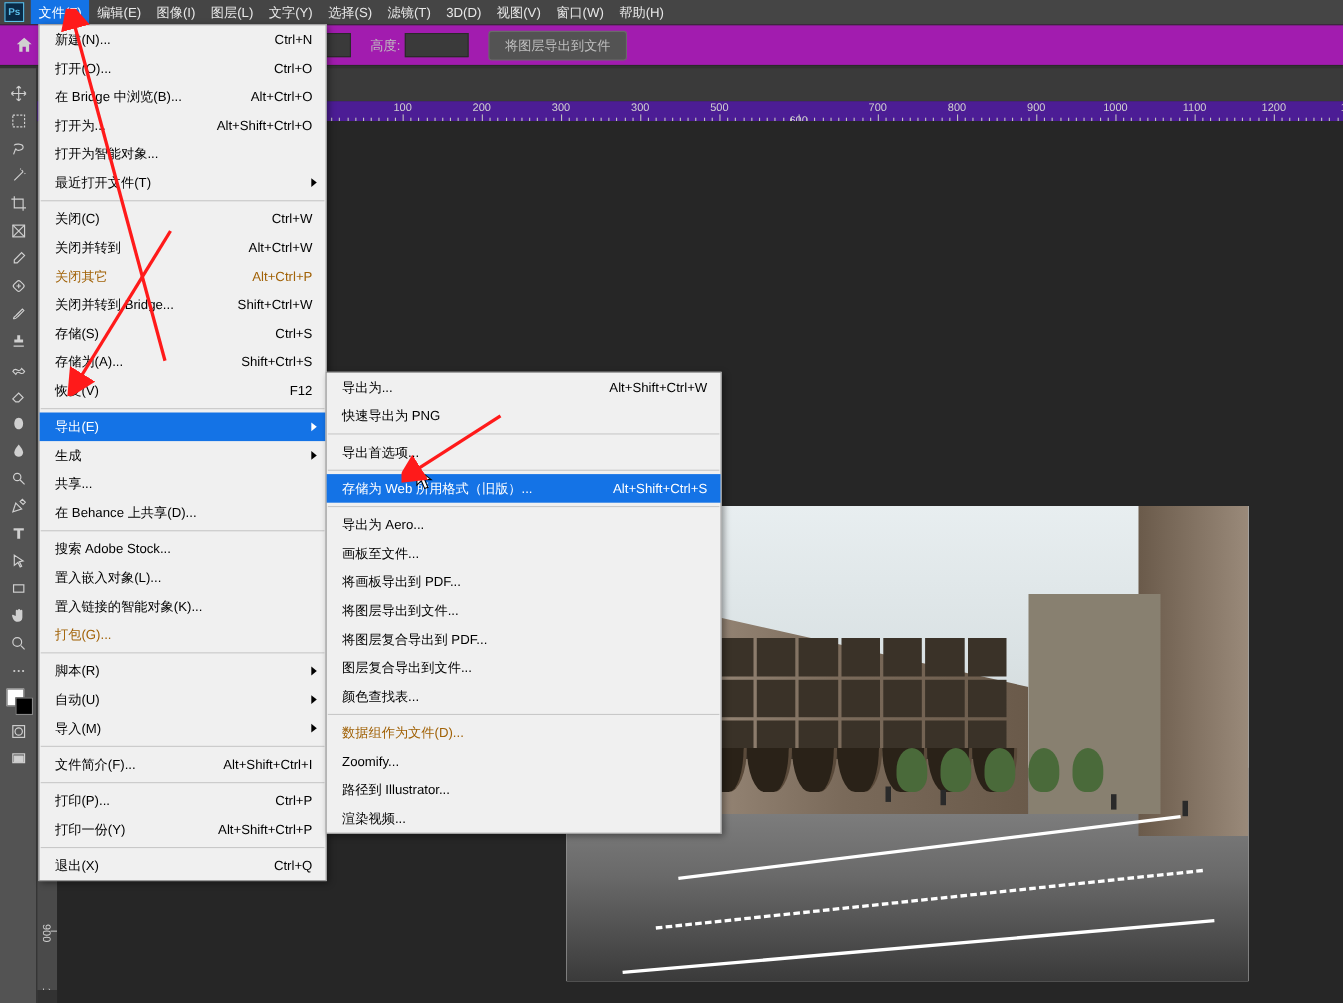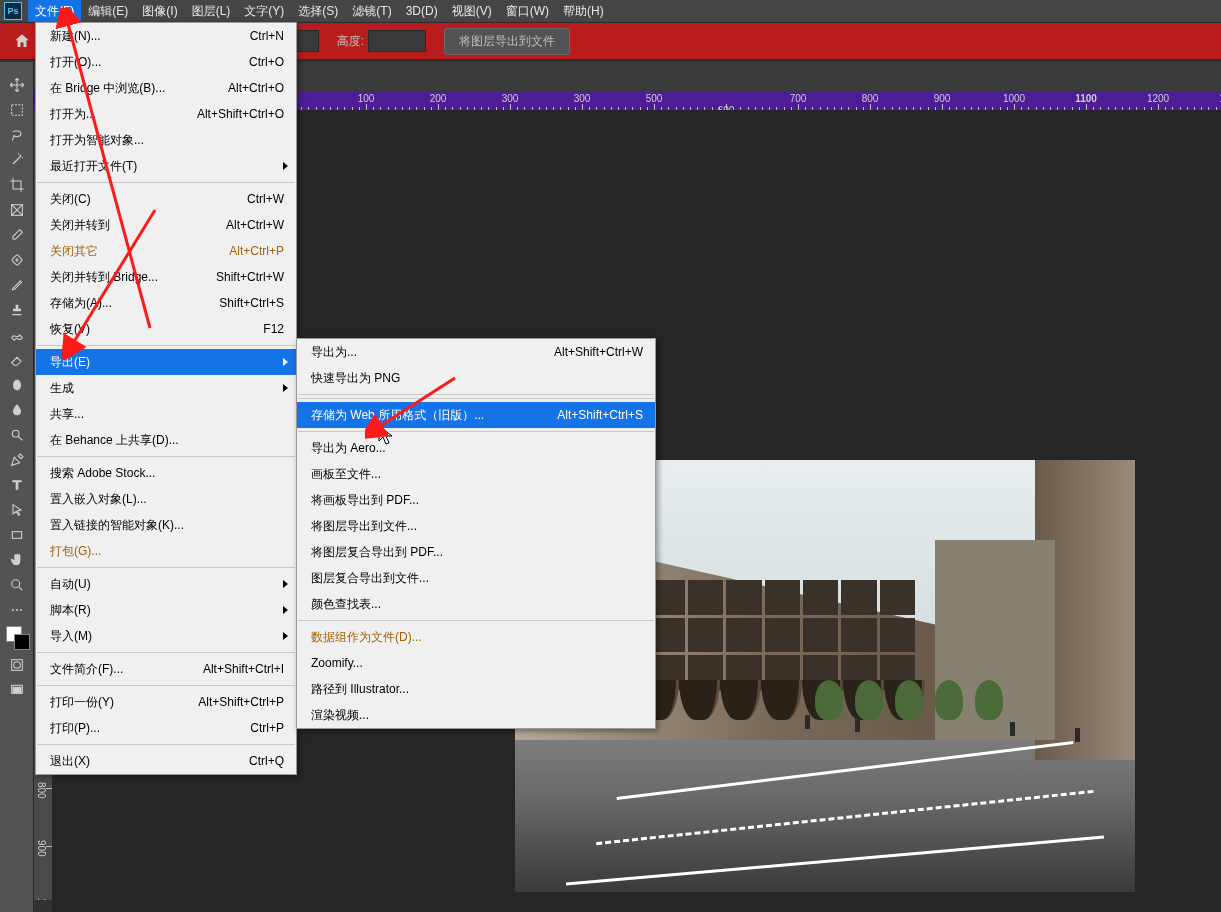--- a/index.html
+++ b/index.html
@@ -1,21 +1,21 @@
 <!DOCTYPE html>
 <html><head>
 <meta charset="utf-8">
 <style>
 html,body{margin:0;padding:0;width:1221px;height:912px;background:#323232;font-family:"Microsoft YaHei","Segoe UI",Arial,sans-serif;font-size:12px;color:#d8d8d8;overflow:hidden;user-select:none}
 .menubar{position:absolute;left:0;top:0;width:1221px;height:22px;background:#454545;display:flex;align-items:center;padding-left:4px;box-sizing:border-box}
 .ps-logo{width:16px;height:16px;background:#0a2b47;border:1px solid #5bbfe9;display:flex;align-items:center;justify-content:center;margin-right:6px}
 .ps-logo::before{content:"Ps";color:#5bbfe9;font-size:9px;font-weight:bold}
 .menubar .mi{padding:3px 7px;cursor:default;color:#e8e8e8;font-size:12px}
 .menubar .mi.active{background:#1473e6;color:#fff}
-.options-bar{position:absolute;left:0;top:22px;width:1221px;height:38px;background:#b91c1c;border-top:1px solid #2a2a2a;border-bottom:1px solid #2a2a2a;display:flex;align-items:center;padding-left:40px;box-sizing:border-box;color:#bfbfbf}
+.options-bar{position:absolute;left:0;top:22px;width:1221px;height:38px;background:#a21caf;border-top:1px solid #2a2a2a;border-bottom:1px solid #2a2a2a;display:flex;align-items:center;padding-left:40px;box-sizing:border-box;color:#bfbfbf}
 .ob-home{position:absolute;left:8px;top:4px;width:28px;height:28px;display:flex;align-items:center;justify-content:center}
 .ob-field{display:flex;align-items:center;margin-right:18px}
 .ob-field .lab{margin-right:4px;font-size:12px;color:#bfbfbf}
 .ob-field .inp{width:56px;height:20px;background:#3a3a3a;border:1px solid #2a2a2a}
 .ob-btn{padding:4px 14px;border:1px solid #6a6a6a;border-radius:3px;color:#bfbfbf;background:#535353;font-size:12px}
 .left-sidebar{position:absolute;left:0;top:62px;width:34px;height:850px;background:#535353;border-right:1px solid #2a2a2a;box-sizing:border-box;padding-top:10px}
 .left-sidebar .tool{width:34px;height:25px;display:flex;align-items:center;justify-content:center;color:#d0d0d0}
 .left-sidebar .tool svg{width:16px;height:16px}
 .ruler-h{position:absolute;left:34px;top:92px;width:1187px;height:18px;background:#4c1d95;border-bottom:1px solid #2a2a2a;overflow:hidden}
 .ruler-h .tick{position:absolute;bottom:0;width:1px;height:6px;background:#bfbfbf}
@@ -389,21 +389,21 @@
     <div class="tick small" style="left: 987.2px;"></div>
     <div class="tick small" style="left: 994.4px;"></div>
     <div class="tick small" style="left: 1001.6px;"></div>
     <div class="tick small" style="left: 1008.8px;"></div>
     <div class="tick small" style="left: 1016px;"></div>
     <div class="tick small" style="left: 1023.2px;"></div>
     <div class="tick small" style="left: 1030.4px;"></div>
     <div class="tick small" style="left: 1037.6px;"></div>
     <div class="tick small" style="left: 1044.8px;"></div>
     <div class="tick" style="left: 1052px;"></div>
-    <div class="num" style="left: 1052px; font-weight: bold;">1100</div>
+    <div class="num" style="left: 1052px;">1100</div>
     <div class="tick small" style="left: 1059.2px;"></div>
     <div class="tick small" style="left: 1066.4px;"></div>
     <div class="tick small" style="left: 1073.6px;"></div>
     <div class="tick small" style="left: 1080.8px;"></div>
     <div class="tick small" style="left: 1088px;"></div>
     <div class="tick small" style="left: 1095.2px;"></div>
     <div class="tick small" style="left: 1102.4px;"></div>
     <div class="tick small" style="left: 1109.6px;"></div>
     <div class="tick small" style="left: 1116.8px;"></div>
     <div class="tick" style="left: 1124px;"></div>
@@ -531,20 +531,24 @@
     </div>
     <div class="row tall disabled">
       <span>关闭其它</span>
       <span class="sc">Alt+Ctrl+P</span>
     </div>
     <div class="row tall">
       <span>关闭并转到 Bridge...</span>
       <span class="sc">Shift+Ctrl+W</span>
     </div>
     <div class="row tall">
+      <span>存储(S)</span>
+      <span class="sc">Ctrl+S</span>
+    </div>
+    <div class="row tall">
       <span>存储为(A)...</span>
       <span class="sc">Shift+Ctrl+S</span>
     </div>
     <div class="row tall">
       <span>恢复(V)</span>
       <span class="sc">F12</span>
     </div>
     <div class="sep"></div>
     <div class="row tall hl">
       <span>导出(E)</span>
@@ -568,61 +572,64 @@
       <span>置入嵌入对象(L)...</span>
     </div>
     <div class="row tall">
       <span>置入链接的智能对象(K)...</span>
     </div>
     <div class="row tall disabled">
       <span>打包(G)...</span>
     </div>
     <div class="sep"></div>
     <div class="row tall">
+      <span>脚本(R)</span>
+      <span class="arrow"></span>
+    </div>
+    <div class="row tall">
       <span>自动(U)</span>
       <span class="arrow"></span>
     </div>
     <div class="row tall">
-      <span>脚本(R)</span>
-      <span class="arrow"></span>
-    </div>
-    <div class="row tall">
       <span>导入(M)</span>
       <span class="arrow"></span>
     </div>
     <div class="sep"></div>
     <div class="row tall">
       <span>文件简介(F)...</span>
       <span class="sc">Alt+Shift+Ctrl+I</span>
     </div>
     <div class="sep"></div>
     <div class="row tall">
+      <span>打印(P)...</span>
+      <span class="sc">Ctrl+P</span>
+    </div>
+    <div class="row tall">
       <span>打印一份(Y)</span>
       <span class="sc">Alt+Shift+Ctrl+P</span>
     </div>
-    <div class="row tall">
-      <span>打印(P)...</span>
-      <span class="sc">Ctrl+P</span>
-    </div>
     <div class="sep"></div>
     <div class="row tall">
       <span>退出(X)</span>
       <span class="sc">Ctrl+Q</span>
     </div>
   </div>
 
 <div class="menu" id="export-menu">
     <div class="row tall">
       <span>导出为...</span>
       <span class="sc">Alt+Shift+Ctrl+W</span>
     </div>
     <div class="row tall">
       <span>快速导出为 PNG</span>
     </div>
     <div class="sep"></div>
+    <div class="row tall">
+      <span>导出首选项...</span>
+    </div>
     <div class="sep"></div>
     <div class="row tall hl">
       <span>存储为 Web 所用格式（旧版）...</span>
       <span class="sc">Alt+Shift+Ctrl+S</span>
     </div>
     <div class="sep"></div>
     <div class="row tall">
       <span>导出为 Aero...</span>
     </div>
     <div class="row tall">

